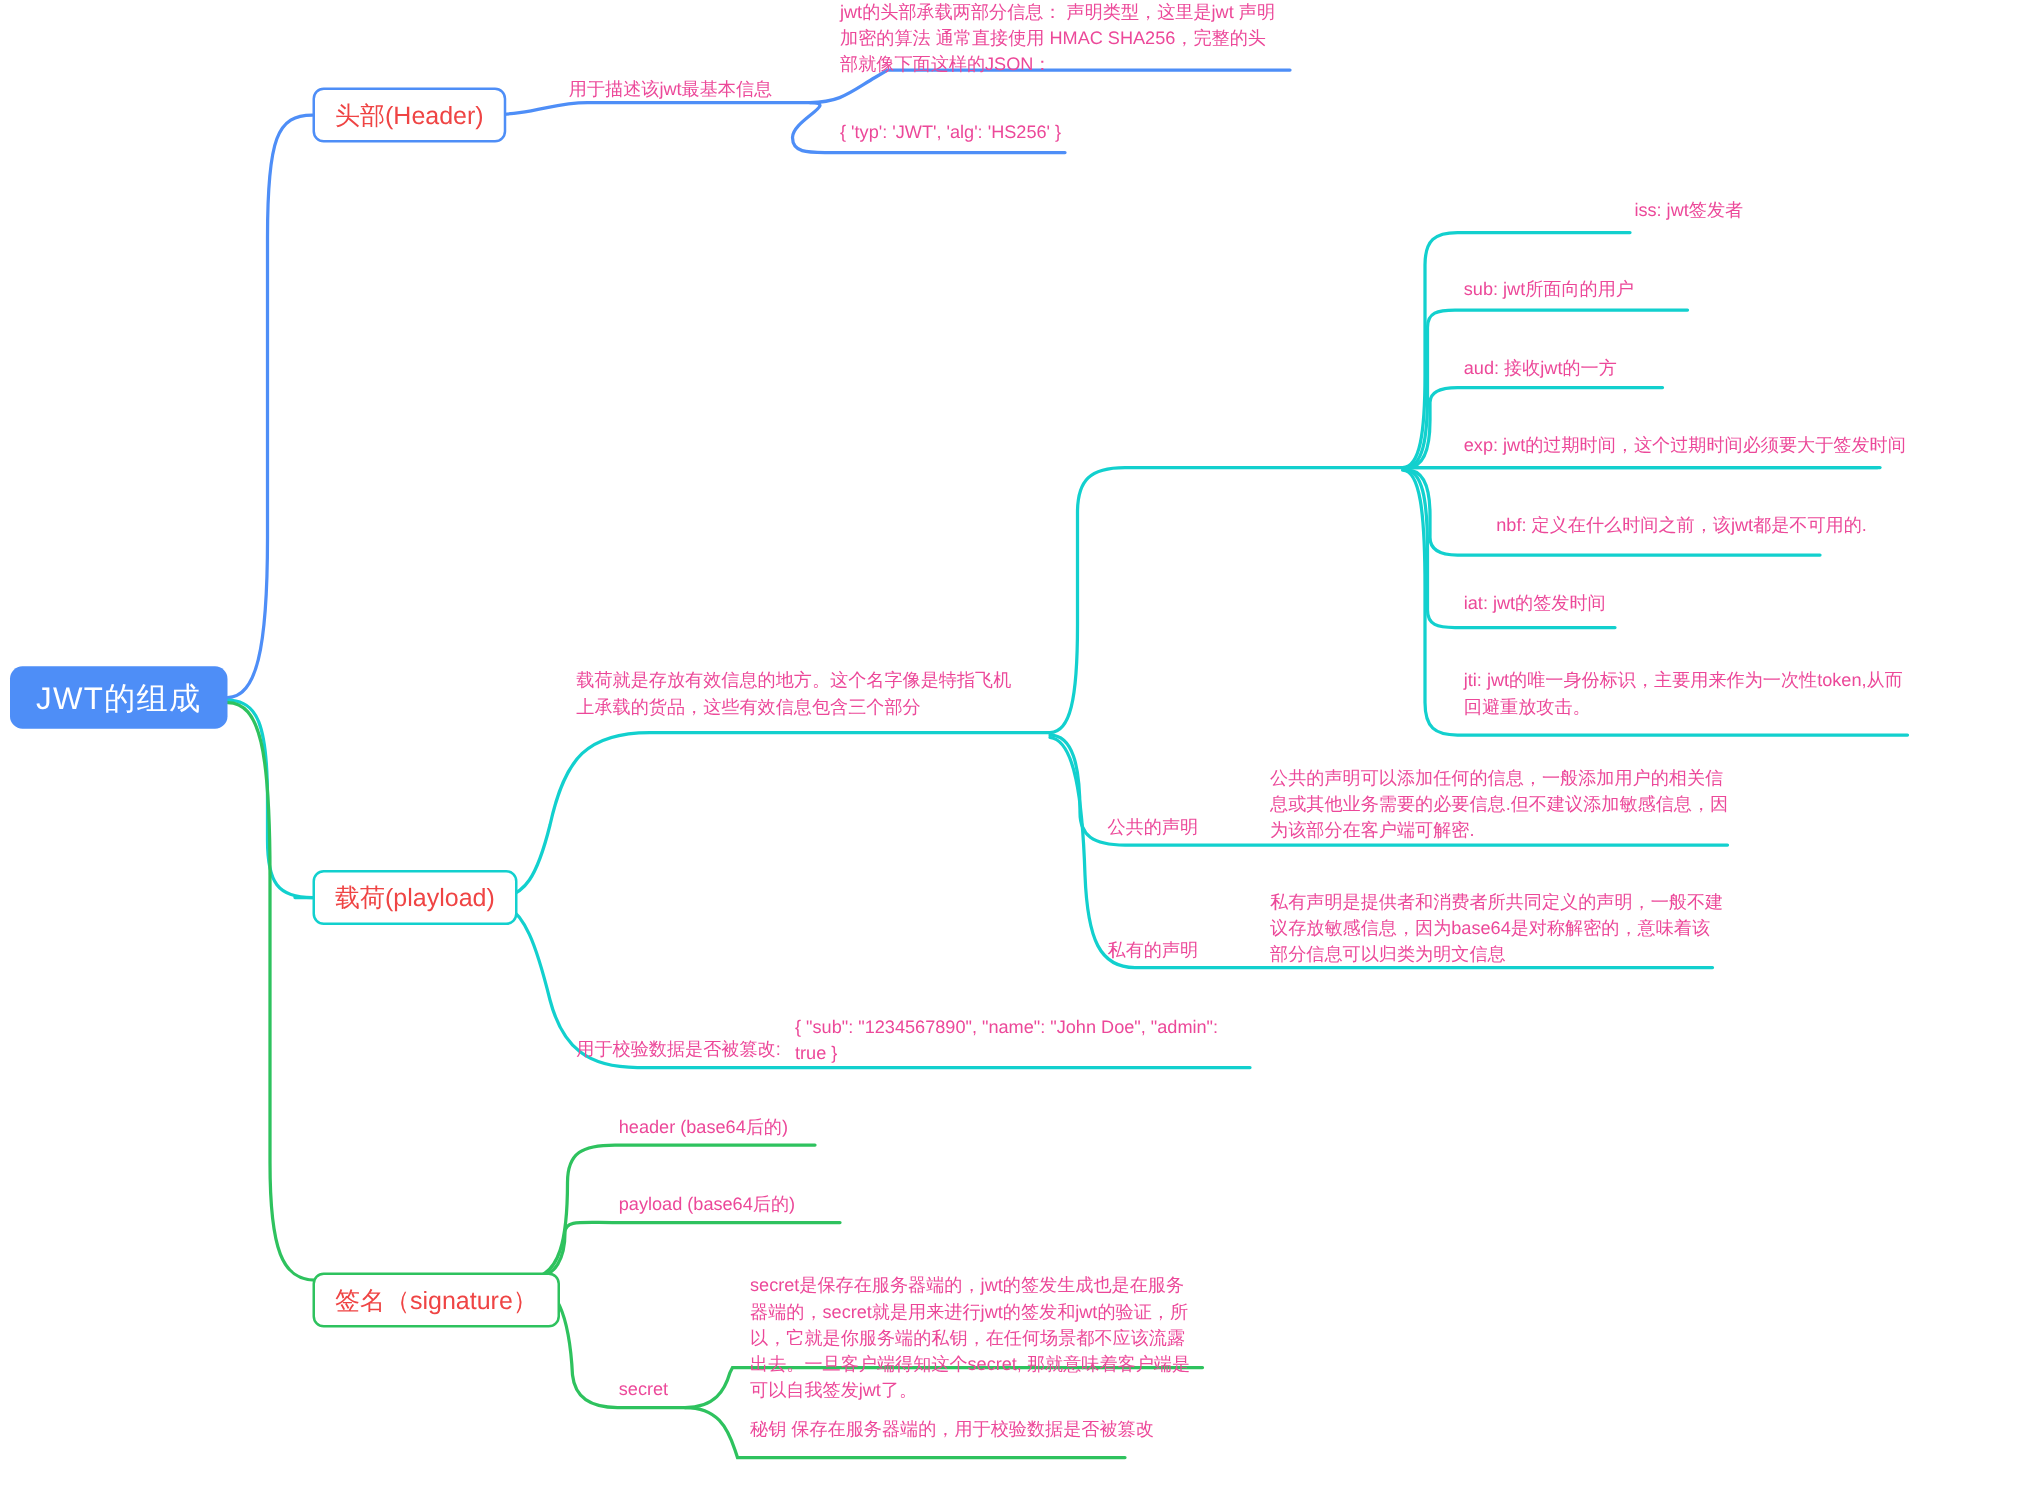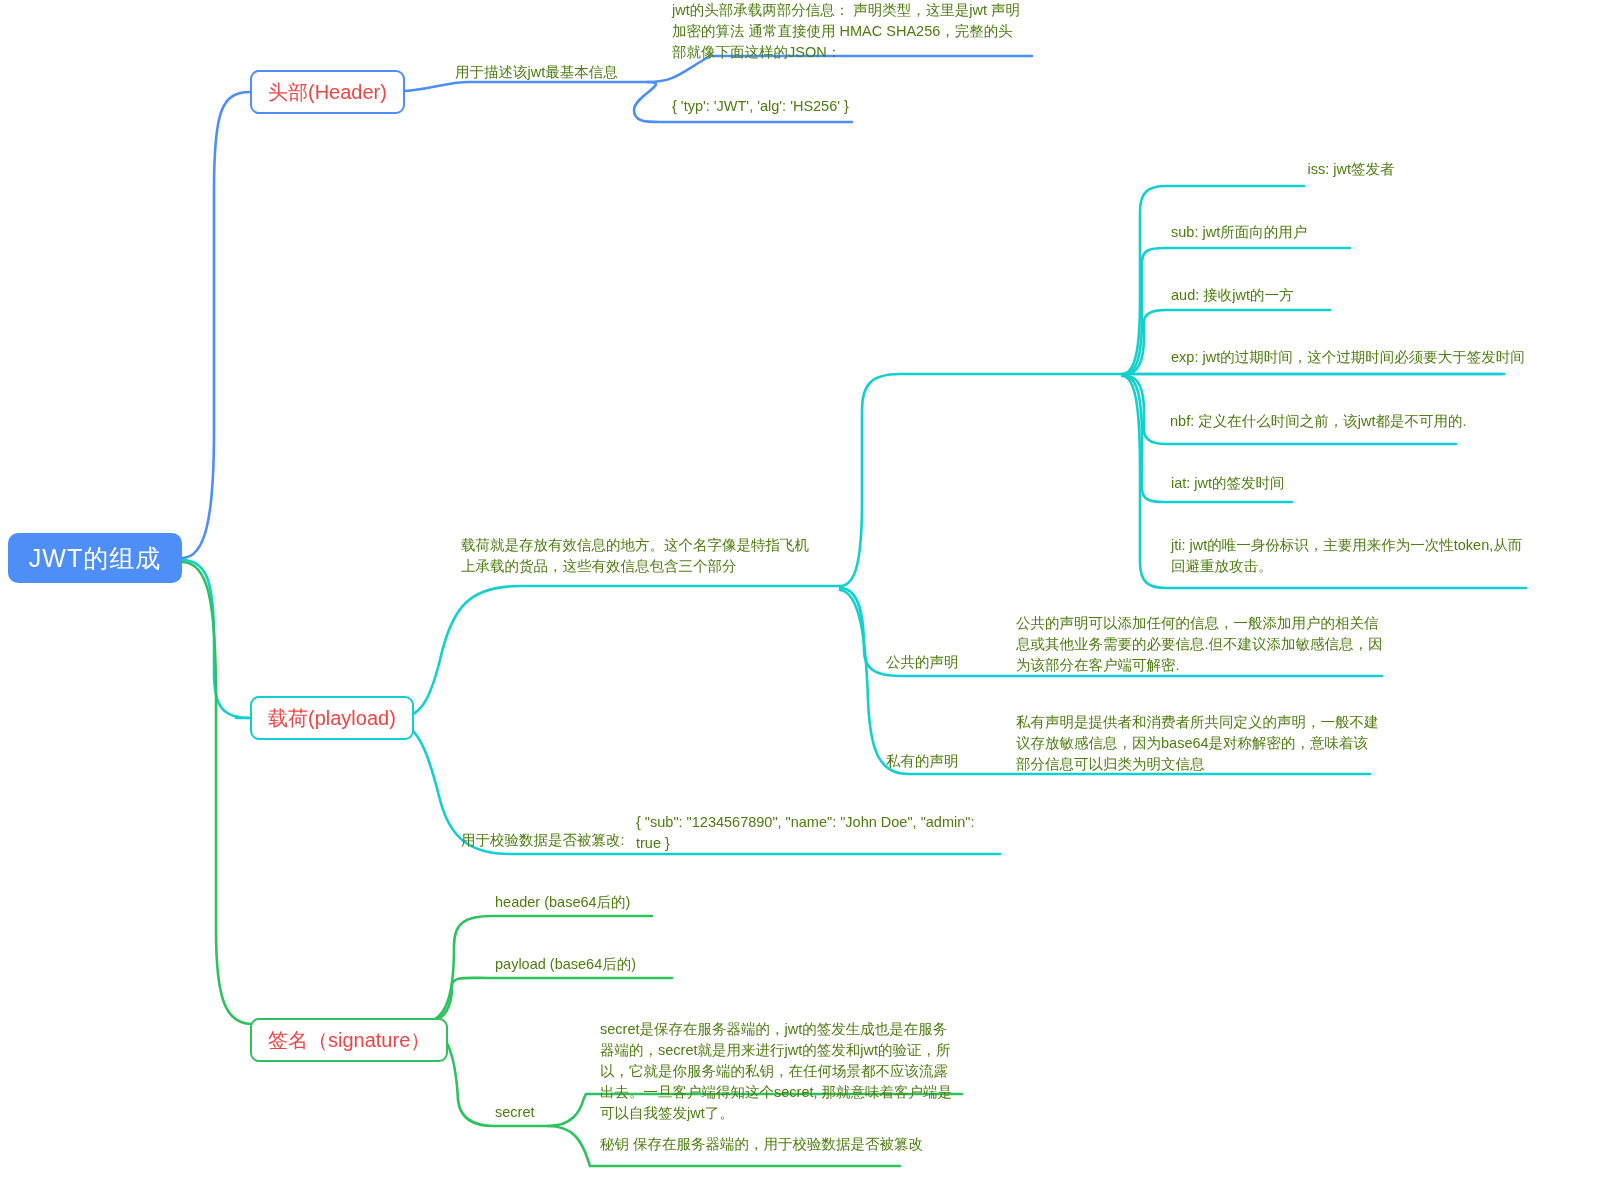--- a/index.html
+++ b/index.html
@@ -25,21 +25,21 @@
   .branch{
     border-radius:9px;background:#ffffff;border:2.5px solid #999;
     display:flex;align-items:center;justify-content:center;
     font-size:20px;color:#ef4444;padding:0 16px;height:44px;
   }
   .branch.b-header{left:250px;top:70px;border-color:#4e8ef7;}
   .branch.b-payload{left:250px;top:696px;border-color:#12d0ce;}
   .branch.b-sign{left:250px;top:1018px;border-color:#2ec25e;}
 
   
-  .leaf{position:absolute;font-size:14.5px;line-height:21px;color:#4d7c0f;white-space:pre-wrap;}
+  .leaf{position:absolute;font-size:14.5px;line-height:21px;color:#ec4899;white-space:pre-wrap;}
 </style>
 </head>
 <body>
 
 <div id="stage">
 
   <svg class="links" viewBox="0 0 1616 1192">
     <g fill="none" stroke-width="2.6" stroke-linecap="round">
 
       <path d="M182 558 C 205 558, 214 520, 214 430 L214 190 C214 110, 222 92, 250 92" stroke="#4e8ef7"></path>
@@ -99,21 +99,21 @@
 
   <div class="node branch b-payload">
     <span>载荷(playload)</span>
   </div>
   <div class="leaf" style="left:461px;top:535px;width:360px;">载荷就是存放有效信息的地方。这个名字像是特指飞机上承载的货品，这些有效信息包含三个部分</div>
 
   <div class="leaf" style="left:1171px;top:159px;width:360px;text-align:center;">iss: jwt签发者</div>
   <div class="leaf" style="left:1171px;top:222px;width:360px;">sub: jwt所面向的用户</div>
   <div class="leaf" style="left:1171px;top:285px;width:360px;">aud: 接收jwt的一方</div>
   <div class="leaf" style="left:1171px;top:347px;width:440px;">exp: jwt的过期时间，这个过期时间必须要大于签发时间</div>
-  <div class="leaf" style="left:1170px;top:411px;width:400px;">nbf: 定义在什么时间之前，该jwt都是不可用的.</div>
+  <div class="leaf" style="left:1197px;top:411px;width:400px;">nbf: 定义在什么时间之前，该jwt都是不可用的.</div>
   <div class="leaf" style="left:1171px;top:473px;width:360px;">iat: jwt的签发时间</div>
   <div class="leaf" style="left:1171px;top:535px;width:362px;">jti: jwt的唯一身份标识，主要用来作为一次性token,从而回避重放攻击。</div>
 
   <div class="leaf" style="left:886px;top:652px;width:130px;">公共的声明</div>
   <div class="leaf" style="left:1016px;top:613px;width:370px;">公共的声明可以添加任何的信息，一般添加用户的相关信息或其他业务需要的必要信息.但不建议添加敏感信息，因为该部分在客户端可解密.</div>
   <div class="leaf" style="left:886px;top:751px;width:130px;">私有的声明</div>
   <div class="leaf" style="left:1016px;top:712px;width:366px;">私有声明是提供者和消费者所共同定义的声明，一般不建议存放敏感信息，因为base64是对称解密的，意味着该部分信息可以归类为明文信息</div>
 
   <div class="leaf" style="left:461px;top:830px;width:170px;">用于校验数据是否被篡改:</div>
   <div class="leaf" style="left:636px;top:812px;width:356px;">{ "sub": "1234567890", "name": "John Doe", "admin": true }</div>

